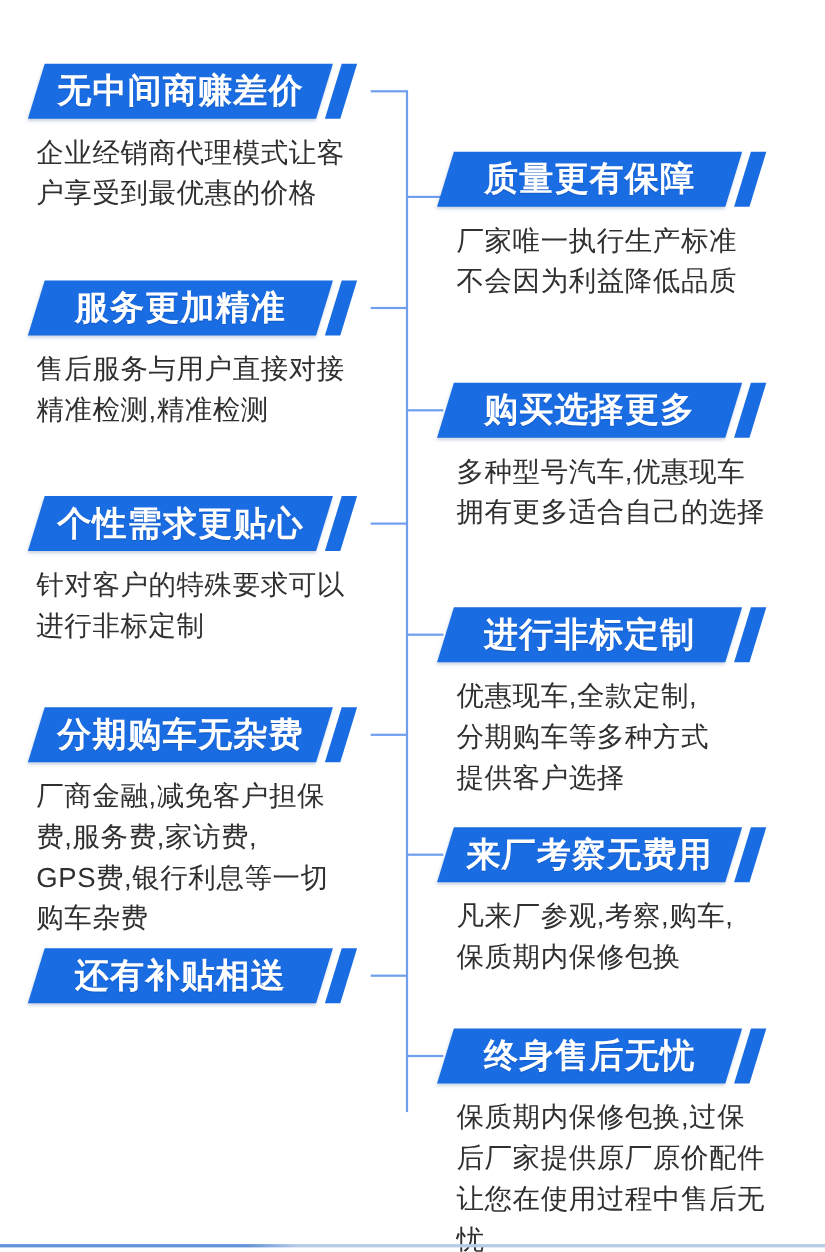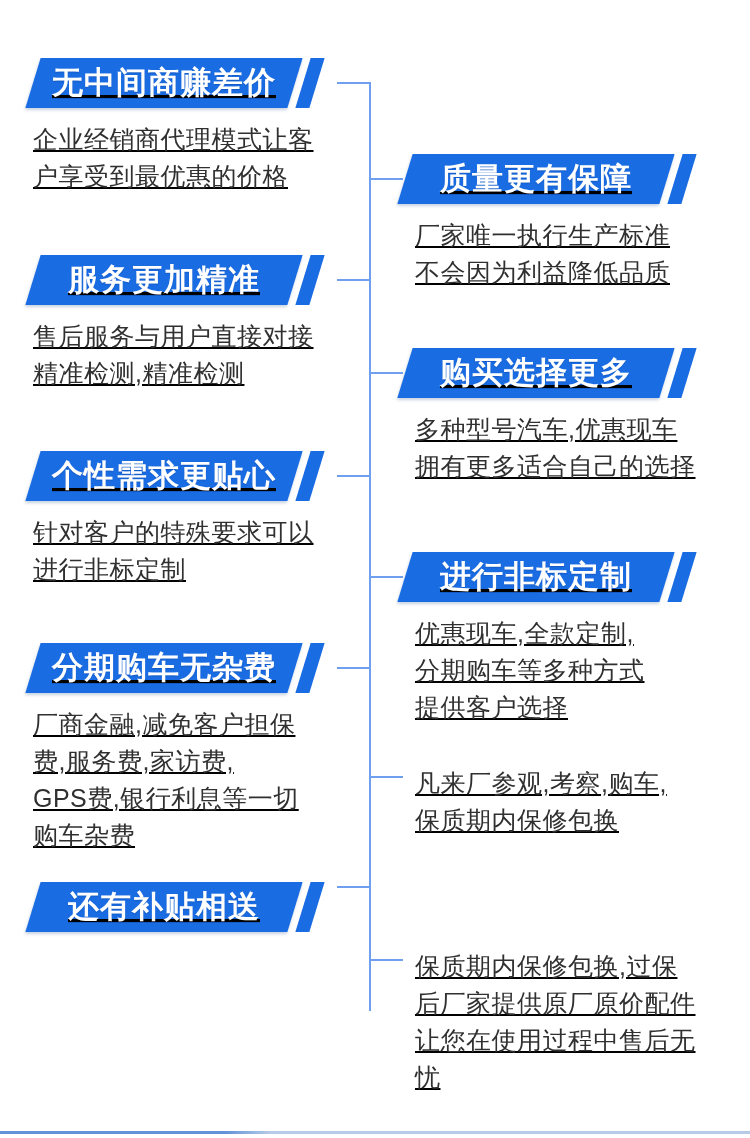--- a/index.html
+++ b/index.html
@@ -6,21 +6,21 @@
   html, body { background: #ffffff; }
   body {
     width: 750px; height: 1138px;
     position: relative;
     font-family: "Liberation Sans", "DejaVu Sans", sans-serif;
     overflow: hidden;
   }
   .stage { position: absolute; inset: 0; }
 
   
-  .item { position: absolute; width: 342px; text-decoration: underline; }
+  .item { position: absolute; width: 342px; }
   .item.left  { left: 33px; }
   .item.right { left: 405px; }
 
   
   .banner { position: relative; height: 50px; width: 286px; }
   .banner .bar {
     position: absolute; top: 0; bottom: 0; left: 0; width: 262px;
     background: #1a6ce2;
     transform: skewX(-17deg);
     box-shadow: 0 2px 3px rgba(40,80,140,0.25);
@@ -119,29 +119,29 @@
       <div class="bar"></div>
       <div class="sliver"></div>
       <div class="label">分期购车无杂费</div>
     </div>
     <div class="desc">厂商金融,减免客户担保
 费,服务费,家访费,
 GPS费,银行利息等一切
 购车杂费</div>
   </div>
 
-  <div class="item left" style="top:882px">
+  <div class="item left" style="top:862px">
     <div class="banner">
       <div class="bar"></div>
       <div class="sliver"></div>
       <div class="label">还有补贴相送</div>
     </div>
   </div>
 
-  <div class="item right" style="top:154px">
+  <div class="item right" style="top:138px">
     <div class="banner">
       <div class="bar"></div>
       <div class="sliver"></div>
       <div class="label">质量更有保障</div>
     </div>
     <div class="desc">厂家唯一执行生产标准
 不会因为利益降低品质</div>
   </div>
 
   <div class="item right" style="top:348px">
@@ -159,25 +159,35 @@
       <div class="bar"></div>
       <div class="sliver"></div>
       <div class="label">进行非标定制</div>
     </div>
     <div class="desc">优惠现车,全款定制,
 分期购车等多种方式
 提供客户选择</div>
   </div>
 
   <div class="item right" style="top:752px">
+    <div class="banner">
+      <div class="bar"></div>
+      <div class="sliver"></div>
+      <div class="label">来厂考察无费用</div>
+    </div>
     <div class="desc">凡来厂参观,考察,购车,
 保质期内保修包换</div>
   </div>
 
   <div class="item right" style="top:935px">
+    <div class="banner">
+      <div class="bar"></div>
+      <div class="sliver"></div>
+      <div class="label">终身售后无忧</div>
+    </div>
     <div class="desc">保质期内保修包换,过保
 后厂家提供原厂原价配件
 让您在使用过程中售后无
 忧</div>
   </div>
 
   <div class="bottom-rule"></div>
 
 </div>
 

